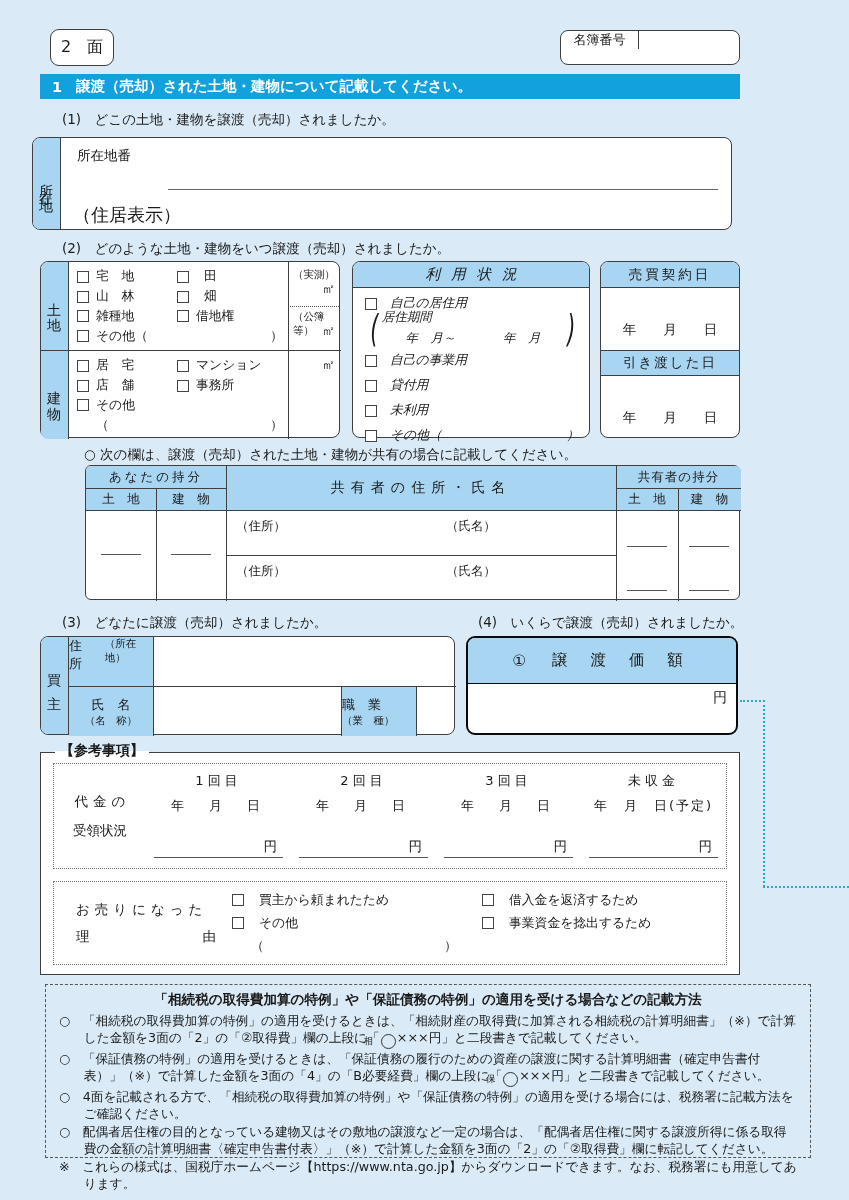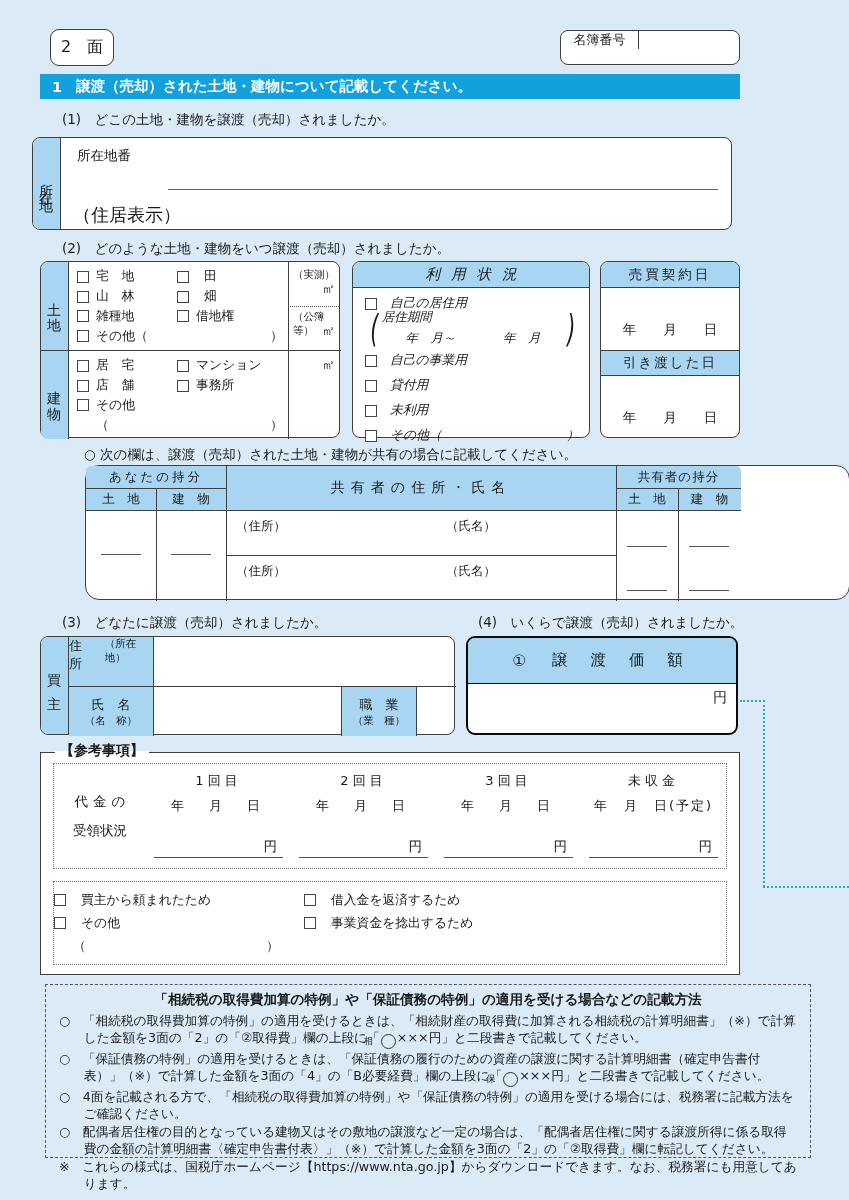--- a/index.html
+++ b/index.html
@@ -194,21 +194,21 @@
   </div>
 
   <div class="abs bx" style="left:600px; top:261px; width:140px; height:177px;">
     <div class="blue ctr" style="height:26px; border-bottom:1.1px solid var(--bd); border-radius:7px 7px 0 0; font-size:13.5px; letter-spacing:3px;">売買契約日</div>
     <div class="ctr" style="height:62px; font-size:13.5px; padding-top:22px;">年　　月　　日</div>
     <div class="blue ctr" style="height:26px; border-top:1.1px solid var(--bd); border-bottom:1.1px solid var(--bd); font-size:13.5px; letter-spacing:2px;">引き渡した日</div>
     <div class="ctr" style="height:61px; font-size:13.5px; padding-top:22px;">年　　月　　日</div>
   </div>
 
   <div class="abs" style="left:84px; top:446px; font-size:13.5px;">○ 次の欄は、譲渡（売却）された土地・建物が共有の場合に記載してください。</div>
-  <div class="abs bx" style="left:85px; top:465px; width:765px; height:135px; border-radius:14px;">
+  <div class="abs bx" style="left:85px; top:465px; width:655px; height:135px; border-radius:6px;">
     <div class="abs blue" style="left:0; top:0; width:655px; height:44px; border-radius:5px 5px 0 0;"></div>
     <div class="abs ctr" style="left:0; top:0; width:140px; height:22px; font-size:12.5px; letter-spacing:3px;">あなたの持分</div>
     <div class="abs ctr" style="left:0; top:22px; width:70px; height:22px; font-size:12.5px;">土　地</div>
     <div class="abs ctr" style="left:70px; top:22px; width:70px; height:22px; font-size:12.5px;">建　物</div>
     <div class="abs ctr" style="left:140px; top:0; width:390px; height:44px; font-size:14px; letter-spacing:6px;">共有者の住所・氏名</div>
     <div class="abs ctr" style="left:530px; top:0; width:125px; height:22px; font-size:12.5px; letter-spacing:1px;">共有者の持分</div>
     <div class="abs ctr" style="left:530px; top:22px; width:62px; height:22px; font-size:12.5px;">土　地</div>
     <div class="abs ctr" style="left:592px; top:22px; width:63px; height:22px; font-size:12.5px;">建　物</div>
 
     <div class="hline" style="left:0; top:22px; width:140px;"></div>
@@ -246,21 +246,21 @@
       <span class="small">（所在地）</span>
     </div>
     <div class="abs" style="left:114px; top:0; width:301px; height:49px;"></div>
     <div class="abs blue" style="left:28px; top:50px; width:85px; height:49px; border-right:1.1px solid var(--bd); border-radius:0 0 0 0;
          display:flex; flex-direction:column; align-items:center; justify-content:center;">
       <span style="font-size:13px;">氏　名</span>
       <span class="small">（名　称）</span>
     </div>
     <div class="abs" style="left:114px; top:50px; width:186px; height:49px;"></div>
     <div class="abs blue" style="left:300px; top:50px; width:76px; height:49px; border-left:1.1px solid var(--bd); border-right:1.1px solid var(--bd);
-         display:flex; flex-direction:column; align-items:center; justify-content:center;">
+         display:flex; flex-direction:column; align-items:flex-start; justify-content:center;">
       <span style="font-size:13px;">職　業</span>
       <span class="small">（業　種）</span>
     </div>
     <div class="abs" style="left:377px; top:50px; width:38px; height:49px;"></div>
   </div>
 
   <div class="abs lbl" style="left:478px; top:614px;">(4)　いくらで譲渡（売却）されましたか。</div>
   <div class="abs" style="left:466px; top:636px; width:272px; height:99px; border:2.6px solid #0a0a0a; border-radius:9px; background:#fff; overflow:hidden;">
     <div class="blue ctr" style="height:46px; border-bottom:1.6px solid #0a0a0a; gap:26px; font-size:15.5px;">
       <span>①</span>
@@ -300,20 +300,27 @@
         <div class="pay-u">円</div>
       </div>
       <div class="pay-col">
         <div class="pay-t">未収金</div>
         <div class="pay-d tight">年　月　日(予定)</div>
         <div class="pay-u">円</div>
       </div>
     </div>
 
     <div class="paybox" style="top:128px; height:84px; display:flex; align-items:center;">
+      <div style="width:178px; padding-left:22px; font-size:13.5px;">
+        <div style="letter-spacing:5px;">お売りになった</div>
+        <div style="display:flex; justify-content:space-between; width:140px; margin-top:9px;">
+          <span>理</span>
+          <span>由</span>
+        </div>
+      </div>
       <div style="flex:1; display:grid; grid-template-columns:250px 1fr; row-gap:6px;">
         <div class="chkrow">
             <span class="cb"></span>
             <span style="margin-left:8px;">買主から頼まれたため</span>
           </div>
         <div class="chkrow">
             <span class="cb"></span>
             <span style="margin-left:8px;">借入金を返済するため</span>
           </div>
         <div class="chkrow">

